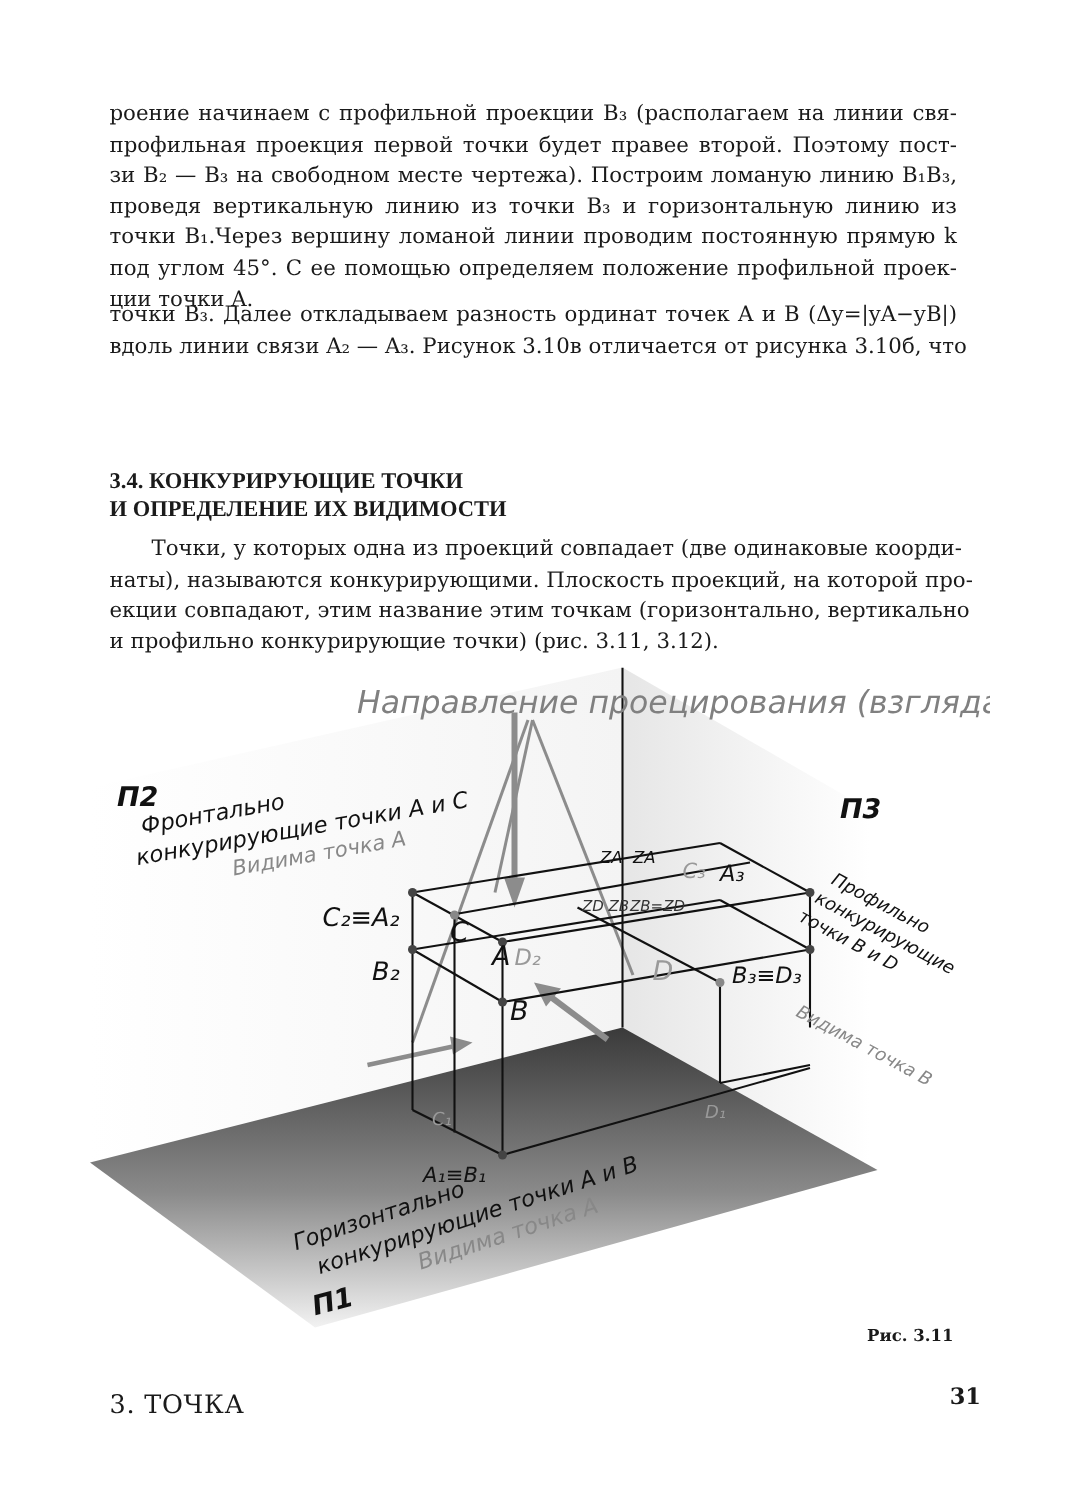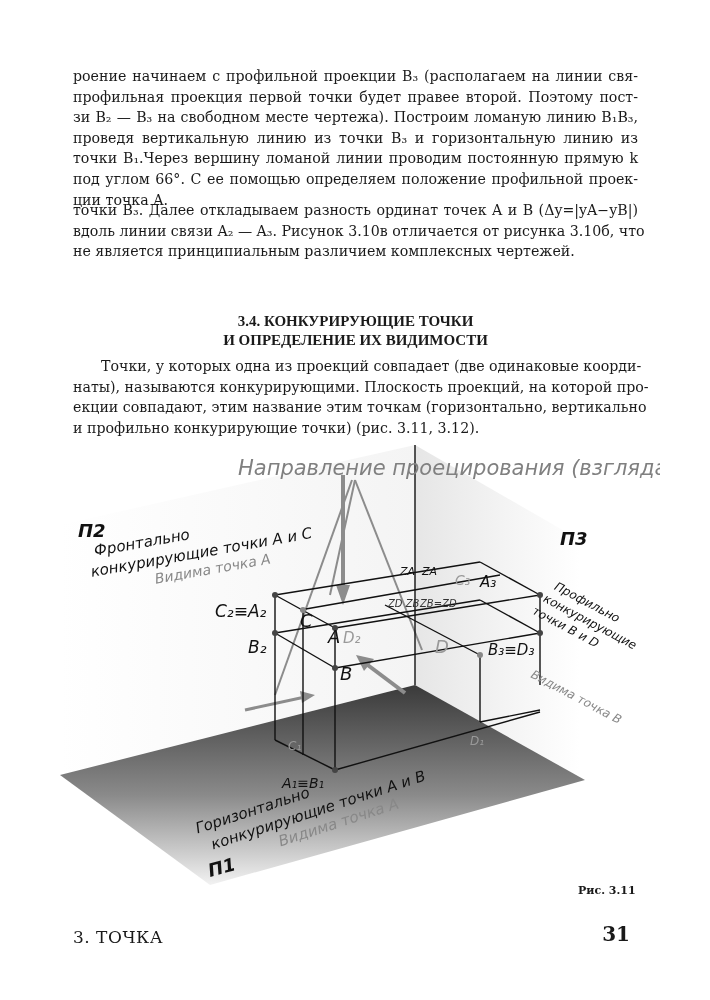--- a/index.html
+++ b/index.html
@@ -3,45 +3,44 @@
 <meta charset="utf-8">
 <style>
   html, body { margin: 0; padding: 0; background: #ffffff; }
   body { width: 710px; height: 1000px; position: relative; overflow: hidden;
          font-family: "DejaVu Serif", "Liberation Serif", serif; color: #1a1a1a; }
   .para { position: absolute; left: 73px; width: 565px; font-size: 14.2px; line-height: 20.6px;
           text-align: justify; margin: 0; }
   .para .ln { display: block; text-align: justify; text-align-last: justify; white-space: nowrap; }
   .para .ln.last { text-align-last: left; }
   .para .ln.indent { text-indent: 28px; }
-  .heading { position: absolute; left: 73px; width: 565px; top: 312px; text-align: center;
+  .heading { position: absolute; left: 73px; width: 565px; top: 312px; 
              font-weight: bold; font-size: 15px; line-height: 19px; font-family: "Liberation Serif", serif; }
   .figure { position: absolute; left: 60px; top: 445px; width: 600px; height: 450px; }
   .caption { position: absolute; left: 578px; top: 884px; font-size: 11px; font-weight: bold; }
   .footer-left { position: absolute; left: 73px; top: 927px; font-size: 17px; letter-spacing: 0.5px; }
-  .footer-right { position: absolute; right: 80px; top: 922px; font-size: 20px; font-weight: bold; }
+  .footer-right { position: absolute; right: 56px; top: 922px; font-size: 15px; font-weight: bold; }
   .dia { font-family: "DejaVu Sans", sans-serif; font-style: italic; }
 </style>
 </head>
 <body>
 
 <div class="para" style="top:66px;">
   <span class="ln">роение начинаем с профильной проекции B₃ (располагаем на линии свя-</span>
   <span class="ln">профильная проекция первой точки будет правее второй. Поэтому пост-</span>
   <span class="ln">зи B₂ — B₃ на свободном месте чертежа). Построим ломаную линию B₁B₃,</span>
   <span class="ln">проведя вертикальную линию из точки B₃ и горизонтальную линию из</span>
   <span class="ln">точки B₁.Через вершину ломаной линии проводим постоянную прямую k</span>
-  <span class="ln">под углом 66°. С ее помощью определяем положение профильной проек-</span>
-  <span class="ln last">ции точка A.</span>
+  <span class="ln">под углом 45°. С ее помощью определяем положение профильной проек-</span>
+  <span class="ln last">ции точки A.</span>
 </div>
 
 <div class="para" style="top:200px;">
   <span class="ln">точки B₃. Далее откладываем разность ординат точек A и B (Δy=|yA−yB|)</span>
   <span class="ln">вдоль линии связи A₂ — A₃. Рисунок 3.10в отличается от рисунка 3.10б, что</span>
-  <span class="ln last">не является принципиальным различием комплексных чертежей.</span>
 </div>
 
 <div class="heading">
   <div>3.4. КОНКУРИРУЮЩИЕ ТОЧКИ</div>
   <div>И ОПРЕДЕЛЕНИЕ ИХ ВИДИМОСТИ</div>
 </div>
 
 <div class="para" style="top:356px;">
   <span class="ln indent">Точки, у которых одна из проекций совпадает (две одинаковые коорди-</span>
   <span class="ln">наты), называются конкурирующими. Плоскость проекций, на которой про-</span>

